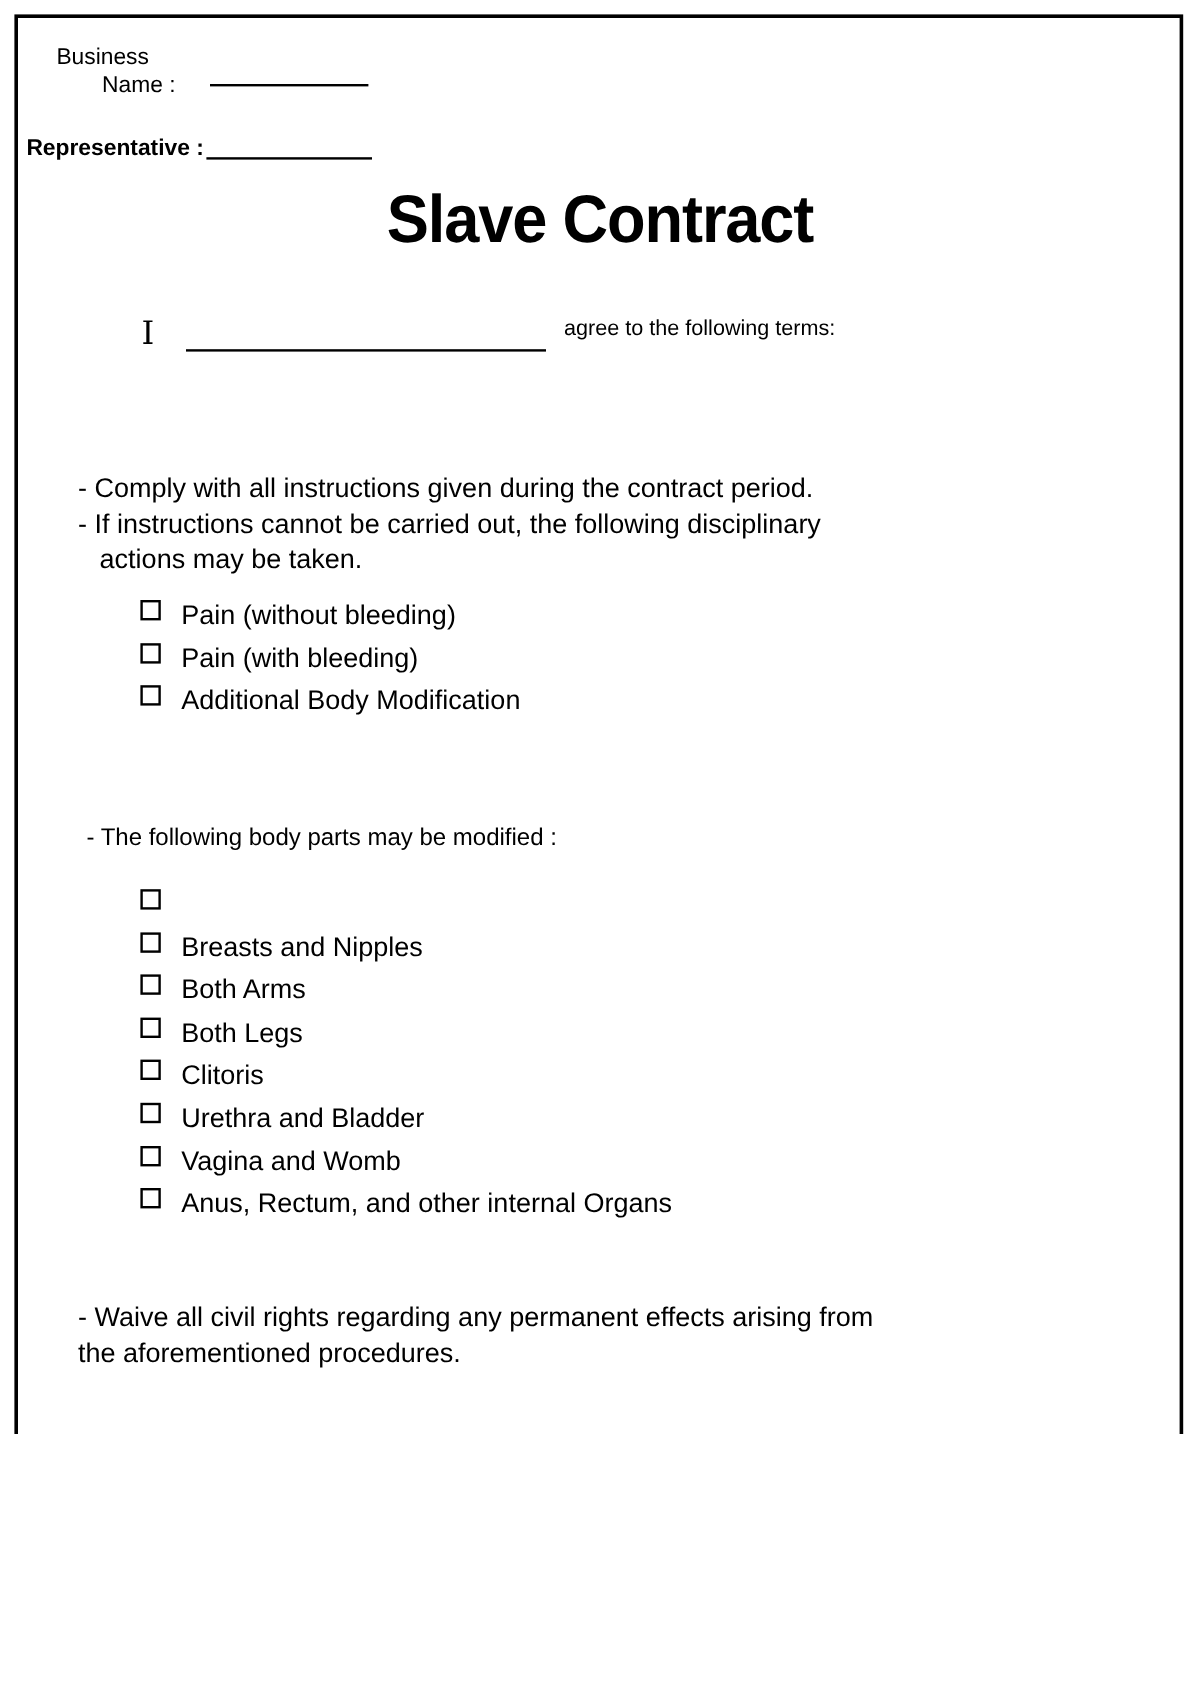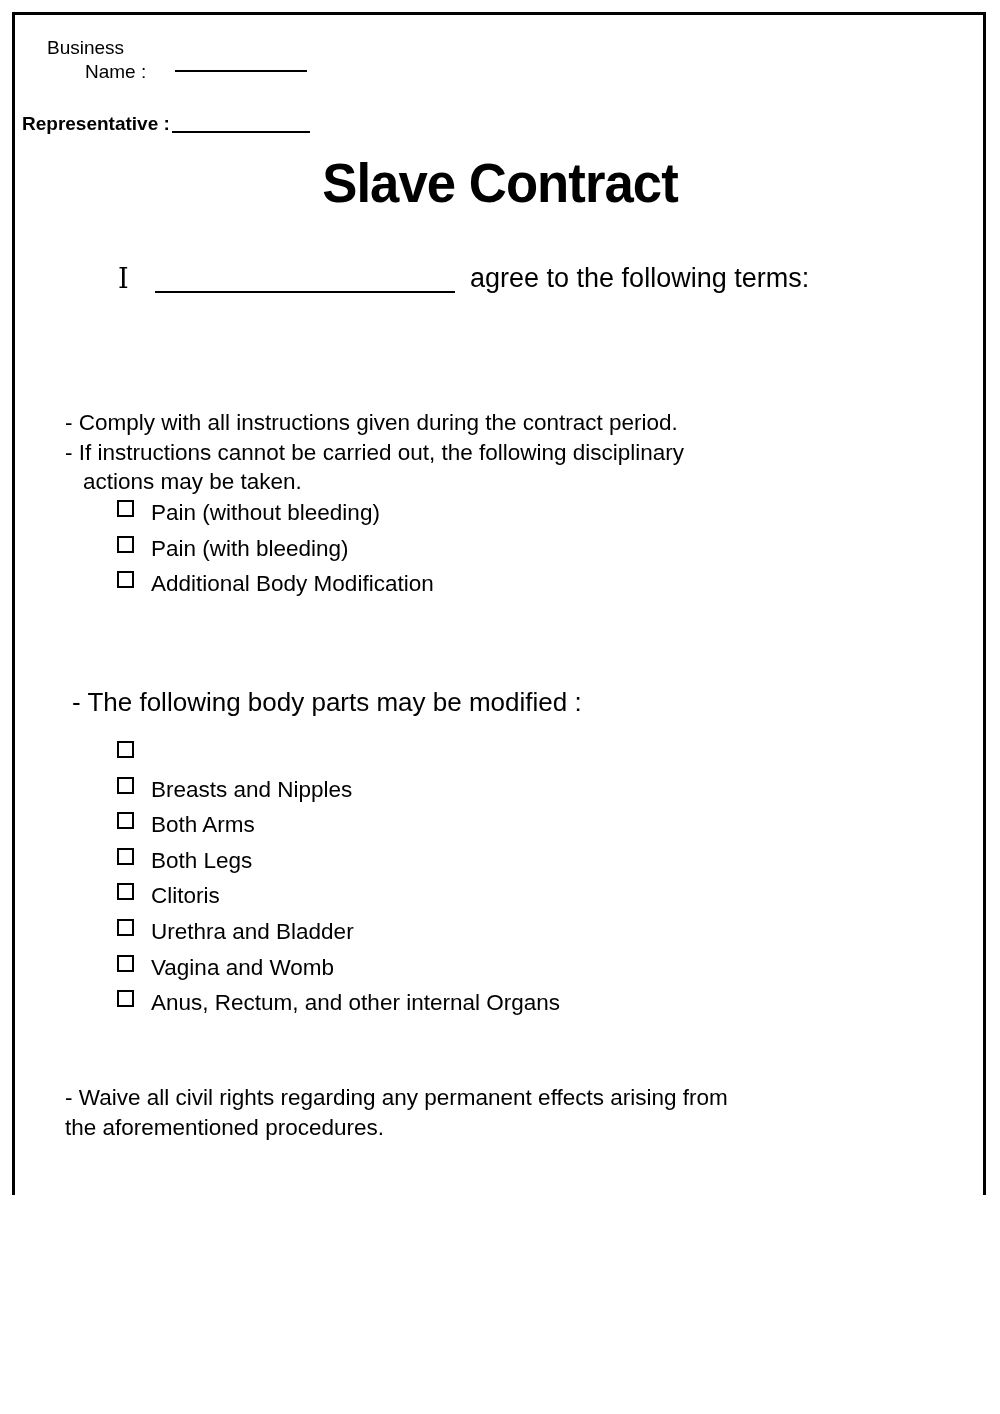--- a/index.html
+++ b/index.html
@@ -59,38 +59,38 @@
   .agree-pronoun {
     left: 118px;
     top: 263px;
     font-family: "DejaVu Serif", "Liberation Serif", serif;
     font-size: 27px;
   }
   .agree-line { left: 155px; top: 291px; width: 300px; }
   .agree-text {
     left: 470px;
     top: 263px;
-    font-size: 27px;
+    font-size: 18px;
     text-align: center;
   }
 
   
   .terms-intro {
     left: 65px;
-    top: 408px;
+    top: 392px;
     font-size: 22.5px;
     line-height: 29.5px;
     white-space: nowrap;
   }
   .terms-intro .cont { padding-left: 18px; }
 
   .section-header {
     left: 72px;
     top: 687px;
-    font-size: 26px;
+    font-size: 20px;
     white-space: nowrap;
   }
 
   .waiver {
     left: 65px;
     top: 1083px;
     font-size: 22.5px;
     line-height: 29.5px;
     white-space: nowrap;
   }

